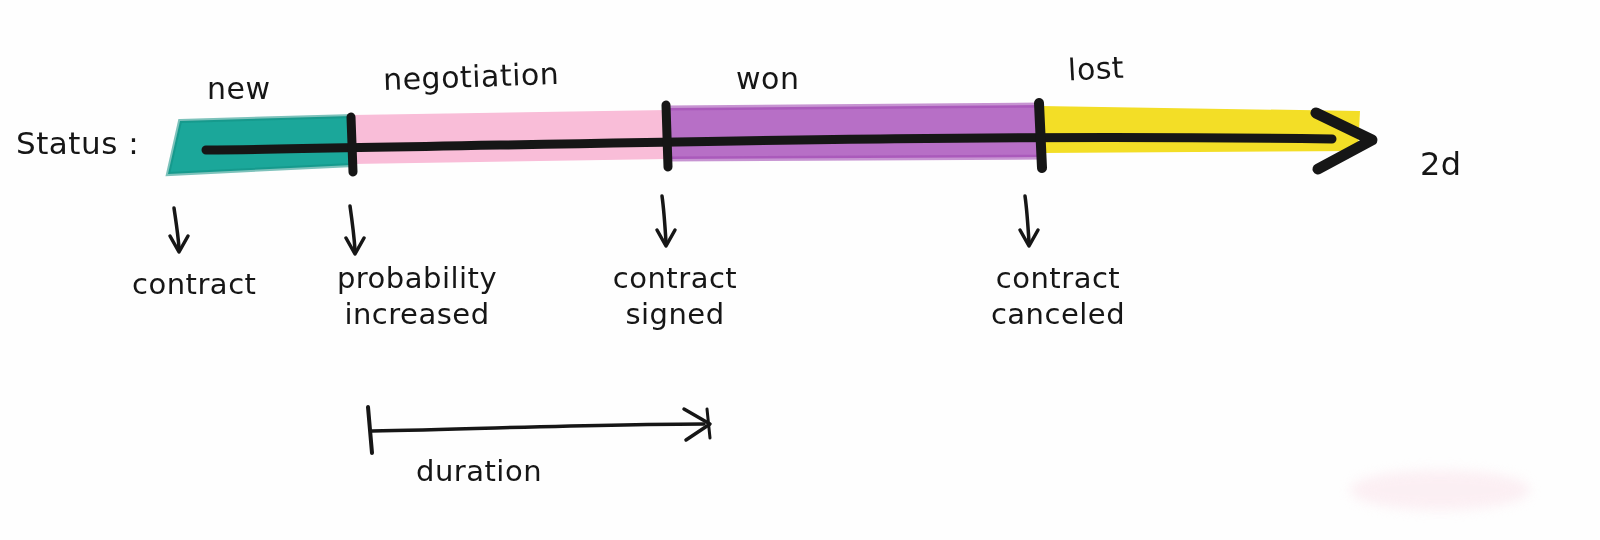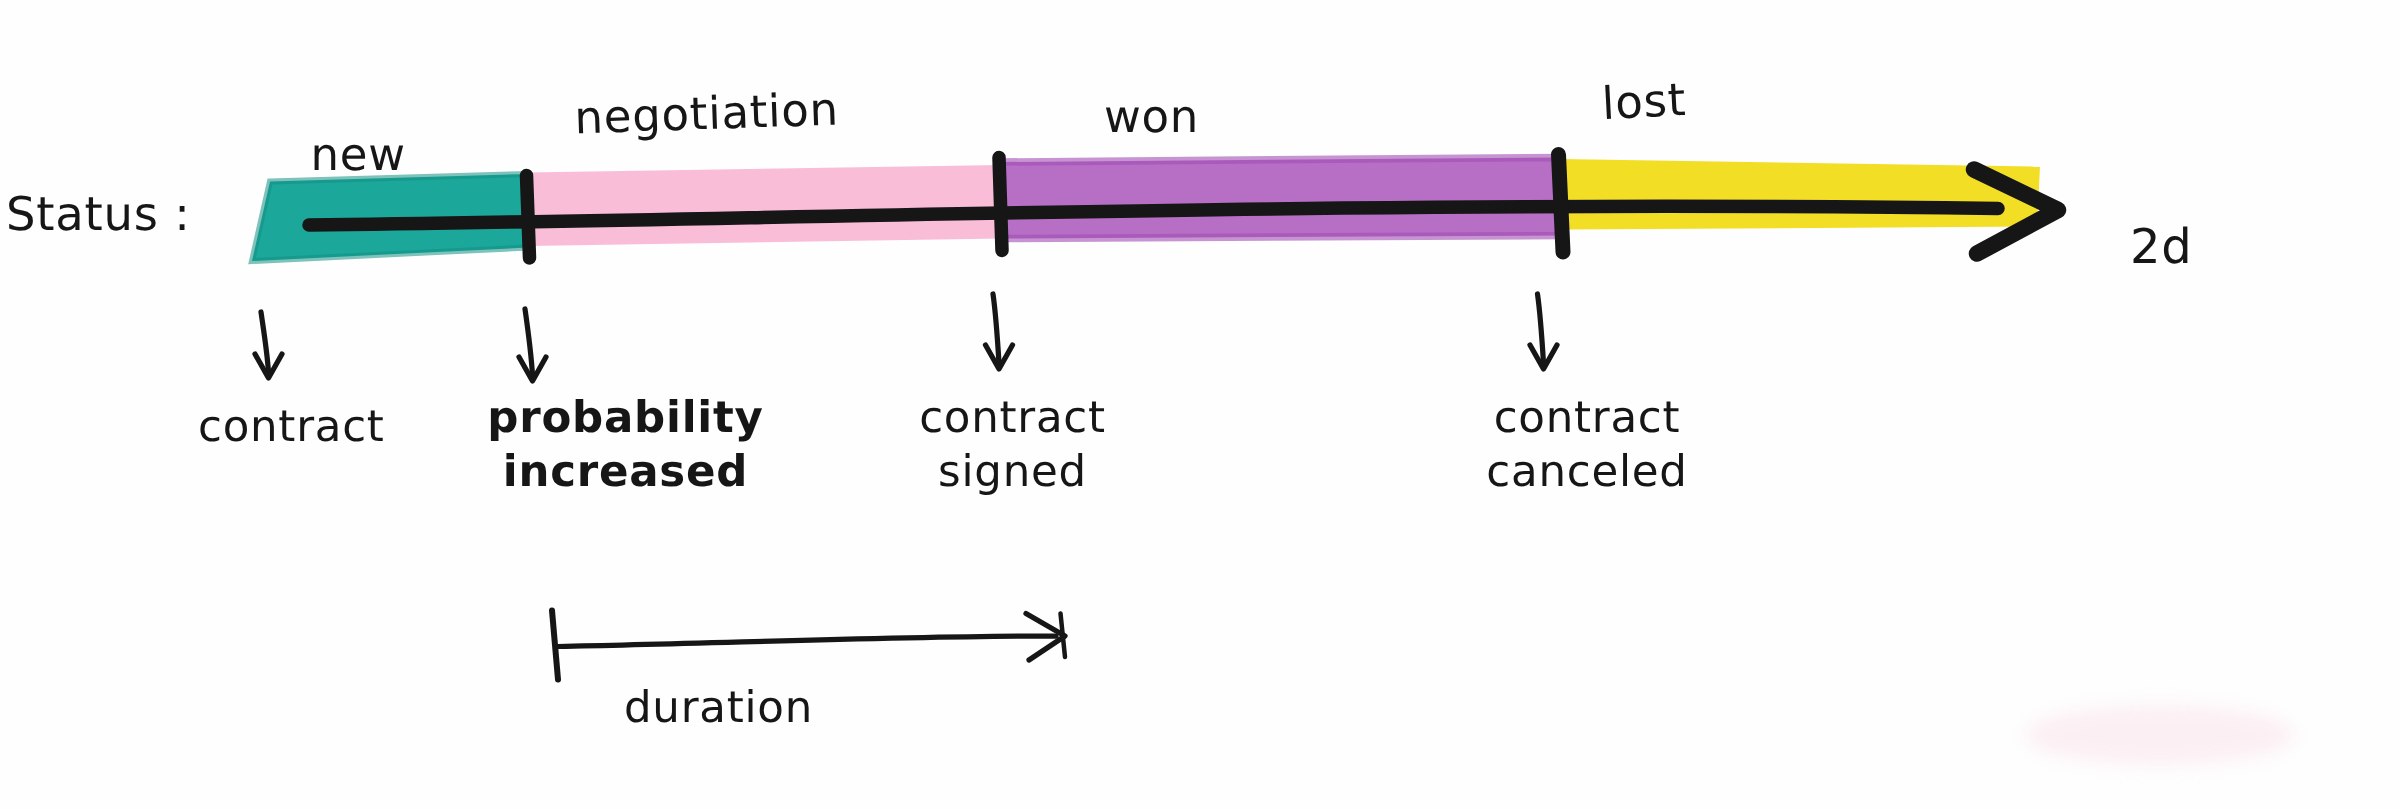--- a/index.html
+++ b/index.html
@@ -79,32 +79,32 @@
     </g>
 
     <g stroke="#161616" fill="none" stroke-linecap="round" stroke-linejoin="round">
       <path d="M 368 407 L 372 453" stroke-width="4"></path>
       <path d="M 372 431 C 480 429, 600 424, 704 424" stroke-width="3.5"></path>
       <path d="M 684 409 L 710 424 L 686 440" stroke-width="3.5"></path>
       <path d="M 707 409 L 710 438" stroke-width="3"></path>
     </g>
   </svg>
 
-  <div class="label axis-label" style="left:4px; top:124px;">Status :</div>
+  <div class="label axis-label" style="left:16px; top:124px;">Status :</div>
 
-  <div class="label seg-label" style="left:207px; top:85px;">new</div>
+  <div class="label seg-label" style="left:207px; top:70px;">new</div>
   <div class="label seg-label tilt-1" style="left:383px; top:58px;">negotiation</div>
   <div class="label seg-label" style="left:736px; top:60px;">won</div>
   <div class="label seg-label tilt-2" style="left:1068px; top:50px;">lost</div>
 
   <div class="label end-label" style="left:1420px; top:122px;">2d</div>
 
 
   <div class="label event-label" style="left:132px; top:266px;">contract</div>
-  <div class="label event-label" style="left:322px; top:260px; width:190px;font-weight:bold;">probability
+  <div class="label event-label" style="left:322px; top:260px; width:190px;">probability
 increased</div>
   <div class="label event-label" style="left:600px; top:260px; width:150px;">contract
 signed</div>
   <div class="label event-label" style="left:978px; top:260px; width:160px;">contract
 canceled</div>
 
   <div class="label duration-label" style="left:416px; top:453px;text-align:right;">duration</div>
 
   <div class="smudge"></div>
 </div>

